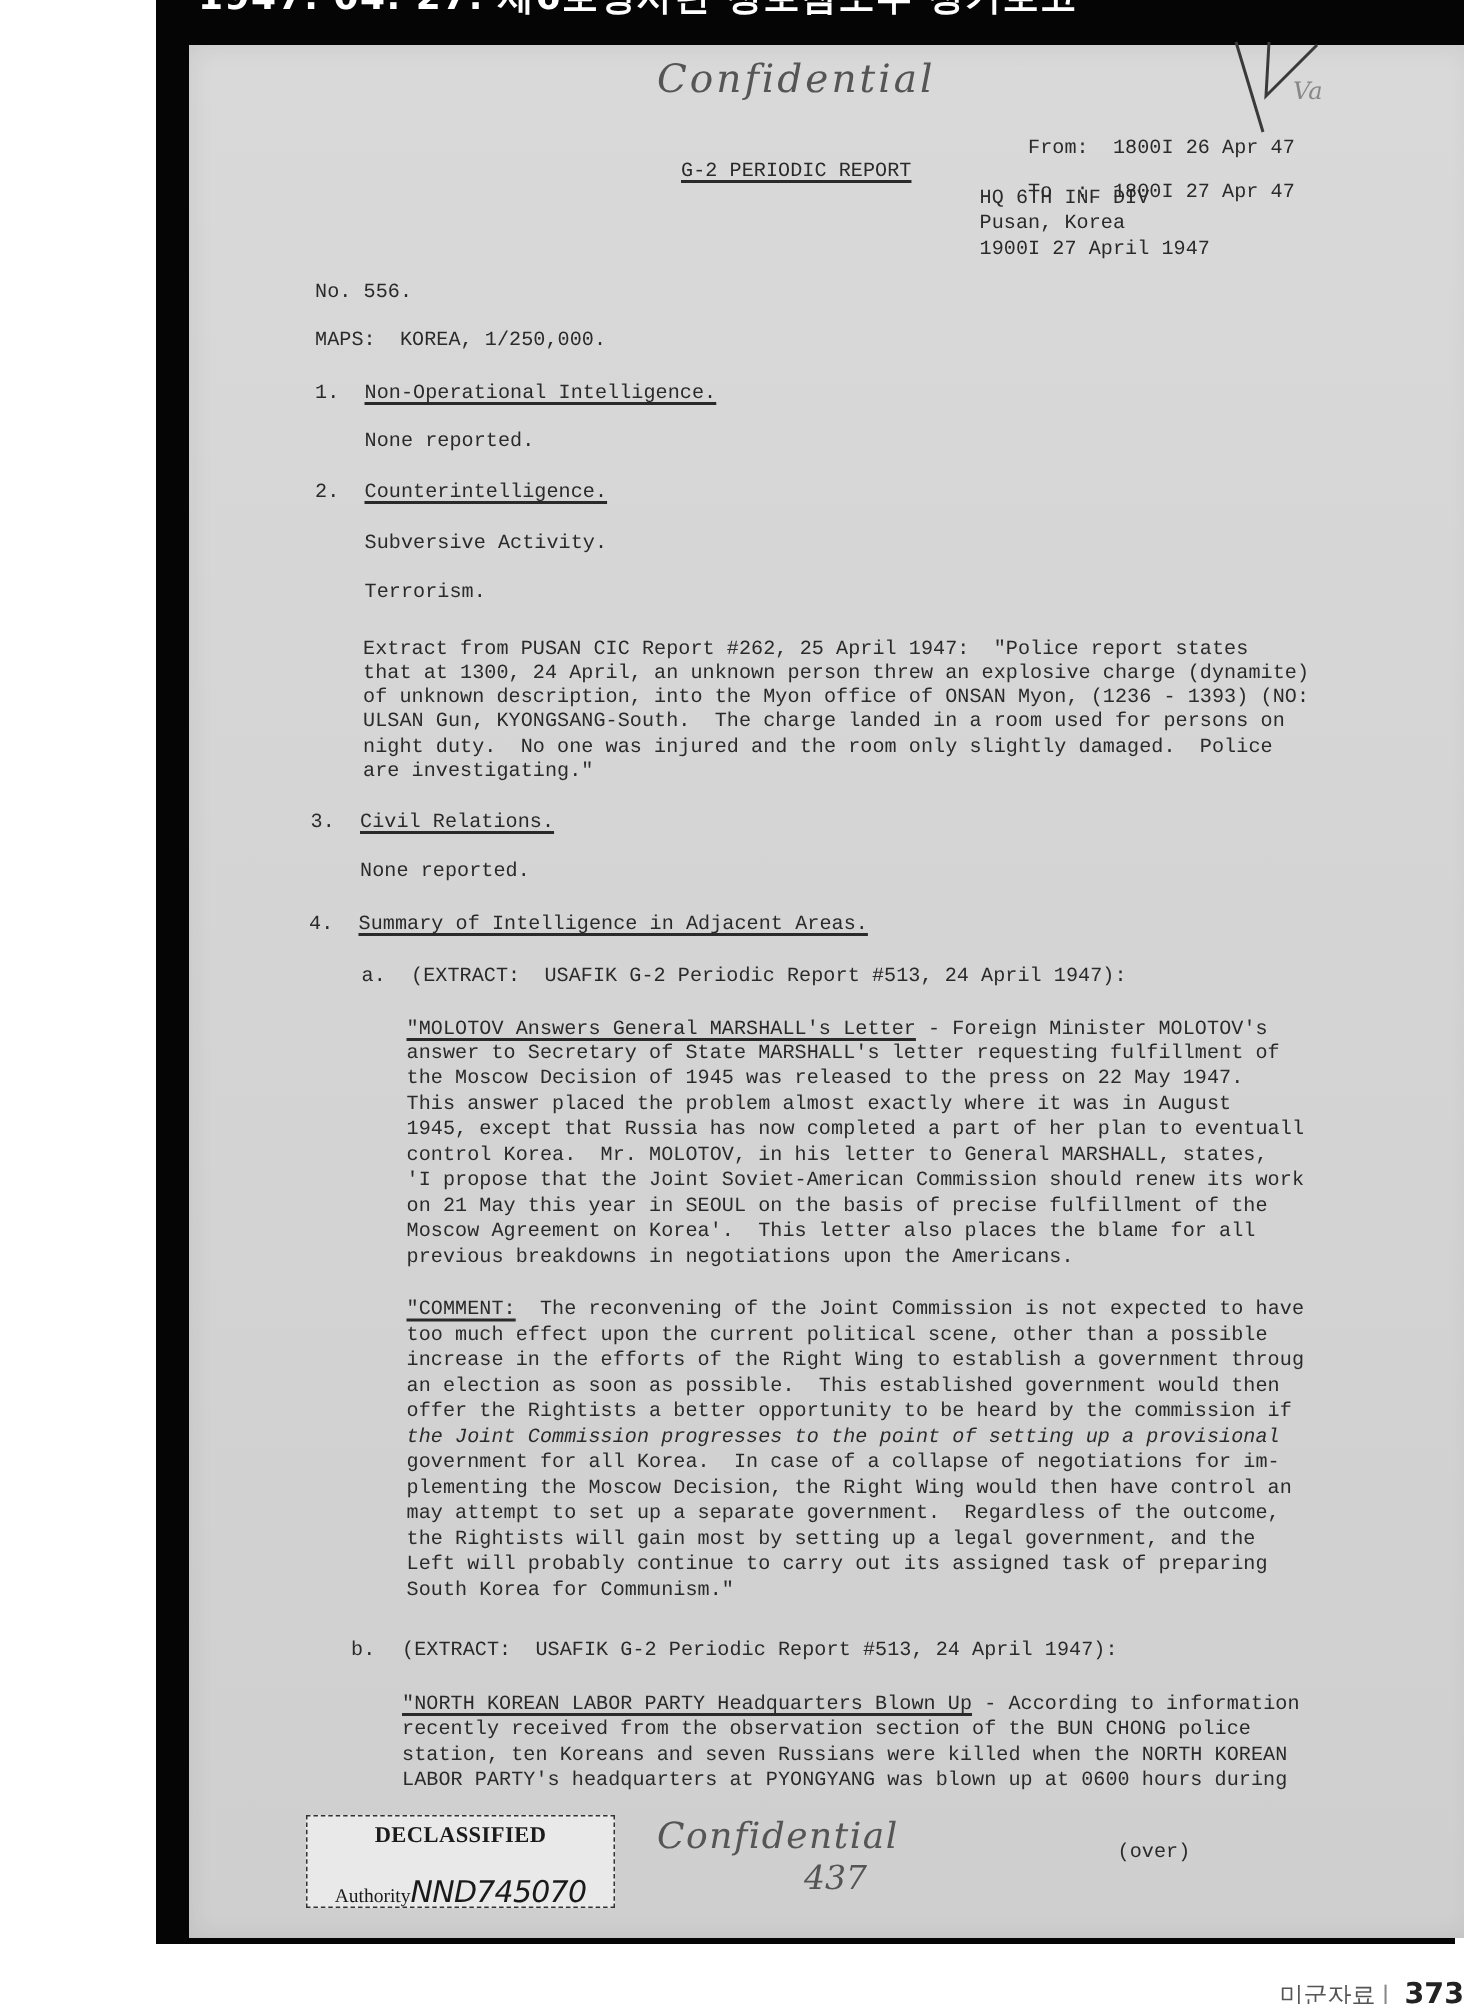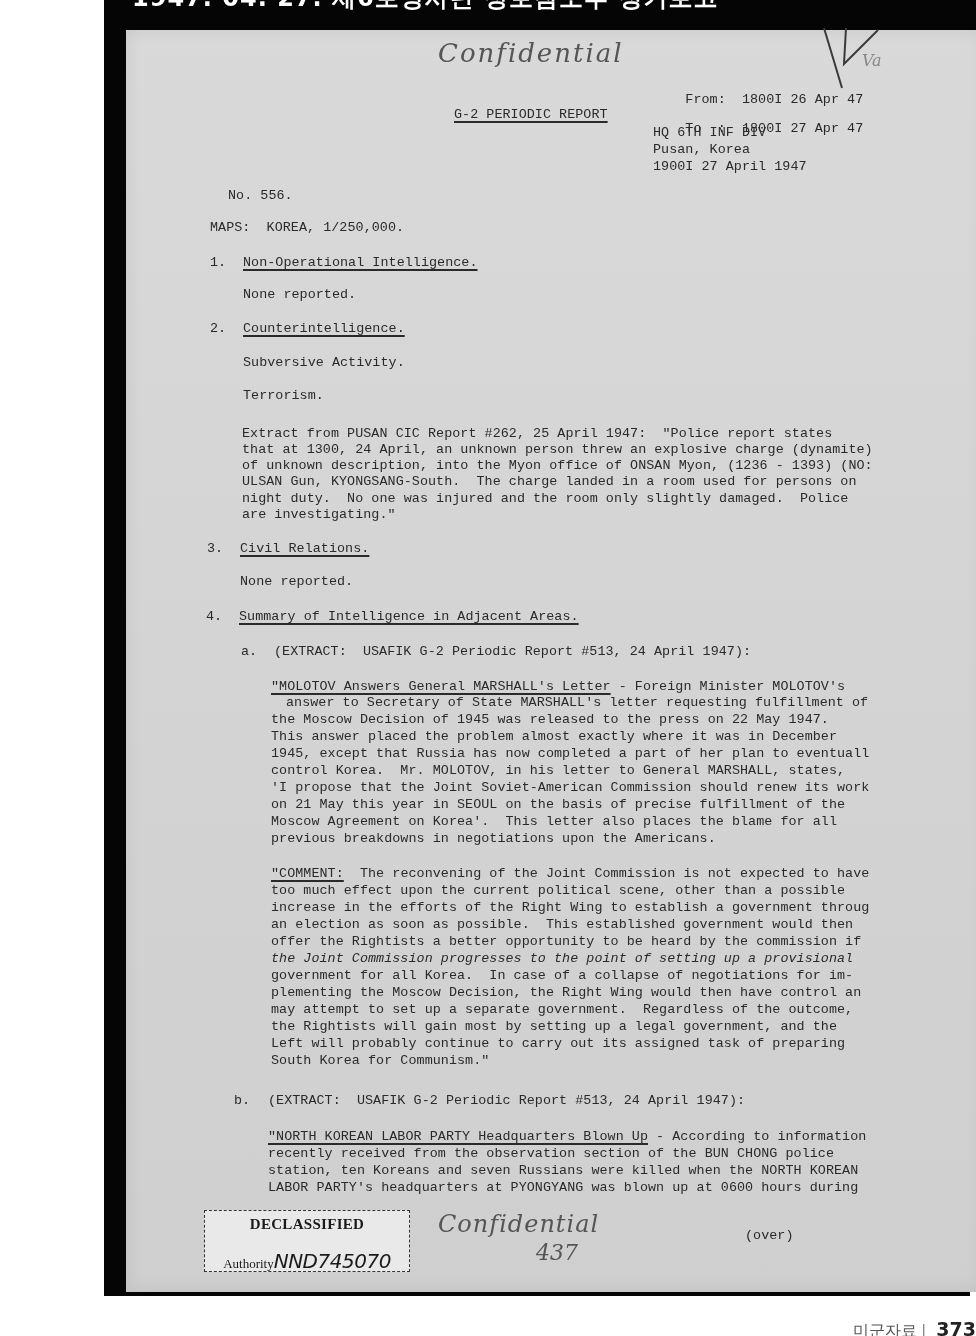--- a/index.html
+++ b/index.html
@@ -75,21 +75,21 @@
   <div class="mono" style="left:527px; top:45px;">
     <span>From:</span>  <span>1800I 26 Apr 47</span>
   </div>
   <div class="mono" style="left:527px; top:74px;text-align:right;">
     <span>To  :</span>  <span>1800I 27 Apr 47</span>
   </div>
   <div class="mono" style="left:527px; top:95px;">HQ 6TH INF DIV</div>
   <div class="mono" style="left:527px; top:112px;">Pusan, Korea</div>
   <div class="mono" style="left:527px; top:129px;">1900I 27 April 1947</div>
 
-  <div class="mono" style="left:84px; top:158px;margin-left:18px;">No. 556.</div>
+  <div class="mono" style="left:84px; top:158px;">No. 556.</div>
   <div class="mono" style="left:84px; top:190px;">MAPS:  KOREA, 1/250,000.</div>
 
   <div class="mono" style="left:84px; top:225px;">1.</div>
   <div class="mono u" style="left:117px; top:225px;">Non-Operational Intelligence.</div>
   <div class="mono" style="left:117px; top:257px;">None reported.</div>
 
   <div class="mono" style="left:84px; top:291px;">2.</div>
   <div class="mono u" style="left:117px; top:291px;">Counterintelligence.</div>
   <div class="mono" style="left:117px; top:325px;">Subversive Activity.</div>
   <div class="mono" style="left:117px; top:358px;">Terrorism.</div>
@@ -106,23 +106,23 @@
   <div class="mono u" style="left:114px; top:511px;">Civil Relations.</div>
   <div class="mono" style="left:114px; top:544px;">None reported.</div>
 
   <div class="mono" style="left:80px; top:579px;">4.</div>
   <div class="mono u" style="left:113px; top:579px;">Summary of Intelligence in Adjacent Areas.</div>
 
   <div class="mono" style="left:115px; top:614px;">a.</div>
   <div class="mono" style="left:148px; top:614px;">(EXTRACT:  USAFIK G-2 Periodic Report #513, 24 April 1947):</div>
 
   <div class="mono" style="left:145px; top:649px;"><span class="u">"MOLOTOV Answers General MARSHALL's Letter</span><span> - Foreign Minister MOLOTOV's</span></div>
-  <div class="mono" style="left:160px; top:665px;">answer to Secretary of State MARSHALL's letter requesting fulfillment of</div>
+  <div class="mono" style="left:145px; top:665px;">answer to Secretary of State MARSHALL's letter requesting fulfillment of</div>
   <div class="mono" style="left:145px; top:682px;">the Moscow Decision of 1945 was released to the press on 22 May 1947.</div>
-  <div class="mono" style="left:145px; top:699px;">This answer placed the problem almost exactly where it was in December</div>
+  <div class="mono" style="left:145px; top:699px;">This answer placed the problem almost exactly where it was in August</div>
   <div class="mono" style="left:145px; top:716px;">1945, except that Russia has now completed a part of her plan to eventuall</div>
   <div class="mono" style="left:145px; top:733px;">control Korea.  Mr. MOLOTOV, in his letter to General MARSHALL, states,</div>
   <div class="mono" style="left:145px; top:750px;">'I propose that the Joint Soviet-American Commission should renew its work</div>
   <div class="mono" style="left:145px; top:767px;">on 21 May this year in SEOUL on the basis of precise fulfillment of the</div>
   <div class="mono" style="left:145px; top:784px;">Moscow Agreement on Korea'.  This letter also places the blame for all</div>
   <div class="mono" style="left:145px; top:801px;">previous breakdowns in negotiations upon the Americans.</div>
 
   <div class="mono" style="left:145px; top:836px;"><span class="u">"COMMENT:</span><span>  The reconvening of the Joint Commission is not expected to have</span></div>
   <div class="mono" style="left:145px; top:853px;">too much effect upon the current political scene, other than a possible</div>
   <div class="mono" style="left:145px; top:870px;">increase in the efforts of the Right Wing to establish a government throug</div>

